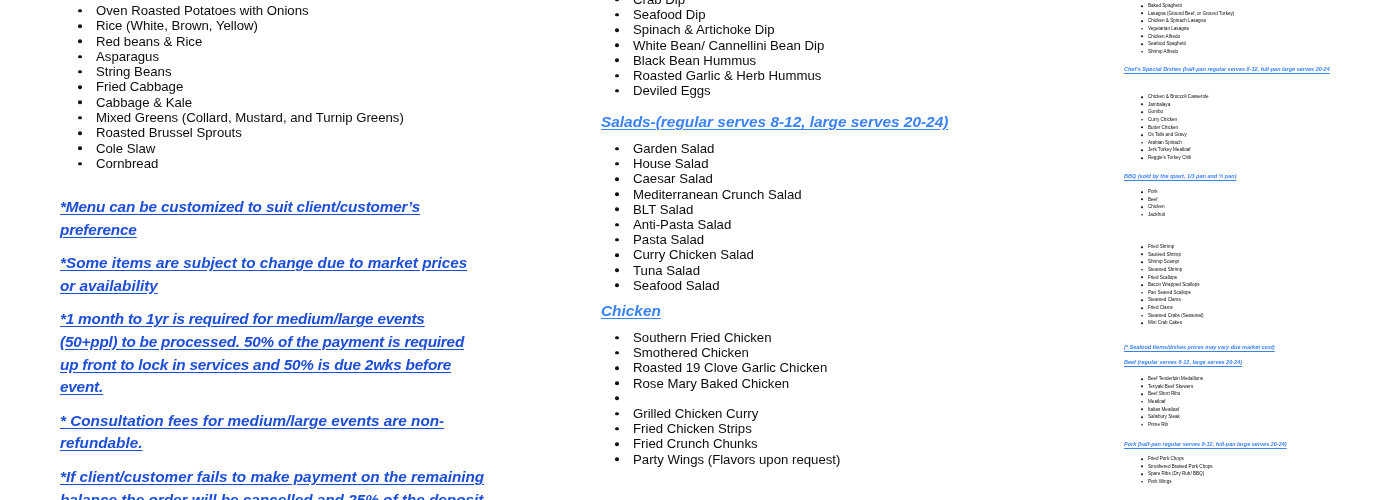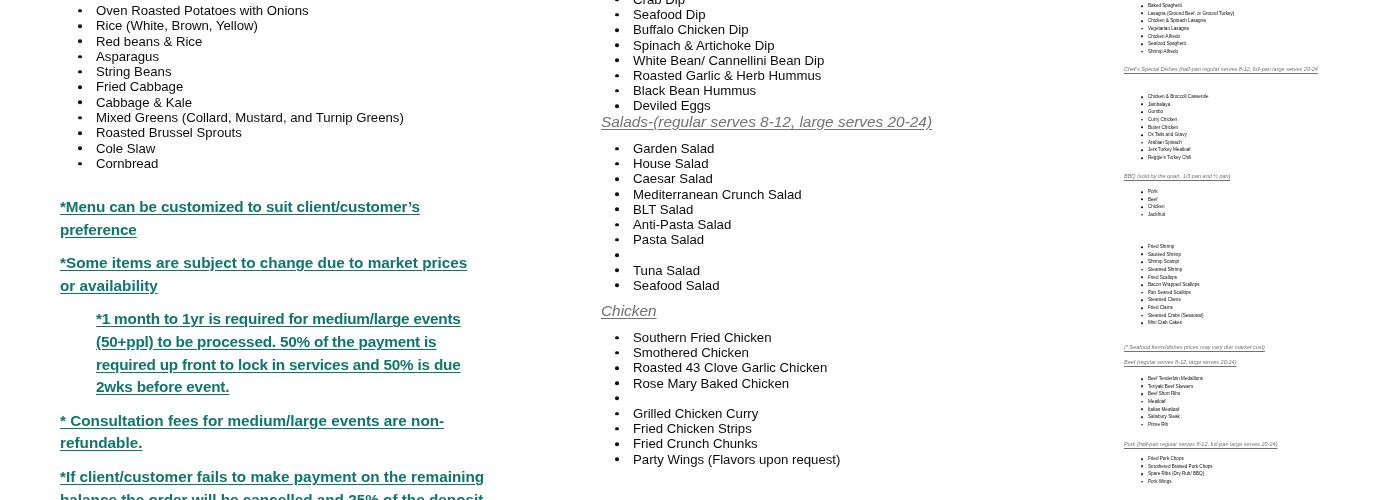--- a/index.html
+++ b/index.html
@@ -39,31 +39,32 @@
     border-radius: 50%;
     background: #111111;
   }
   ul.menu-list > li .txt {
     display: block;
     white-space: nowrap;
   }
 
   
   .heading {
-    font-weight: normal;
+    font-weight: bold;
     font-style: italic;
     text-decoration: underline;
     text-underline-offset: 2px;
-    color: #737373;
+    color: #3b82f6;
   }
   .note {
     font-weight: bold;
+    font-style: italic;
     text-decoration: underline;
     text-underline-offset: 2px;
-    color: #0f766e;
+    color: #1d4ed8;
   }
 
   
   .col-left {
     position: absolute;
     left: 0;
     top: 12px;
     width: 520px;
     height: 500px;
   }
@@ -89,21 +90,21 @@
     top: 184px;
     width: 425px;
   }
   .col-left .note {
     font-size: 15.3px;
     line-height: 22.6px;
     margin: 0 0 11px 0;
     display: block;
   }
   .col-left .note.n1 { letter-spacing: -0.15px; }
-  .col-left .note.n3 { letter-spacing: -0.2px; margin-left: 36px; }
+  .col-left .note.n3 { letter-spacing: -0.2px; }
 
   
   .col-mid {
     position: absolute;
     left: 585px;
     top: 0;
     width: 420px;
     height: 500px;
   }
   .col-mid .block { position: absolute; left: 0; width: 420px; }
@@ -235,37 +236,33 @@
           <li>
             <span class="bullet"></span>
             <span class="txt">Crab Dip</span>
           </li>
           <li>
             <span class="bullet"></span>
             <span class="txt">Seafood Dip</span>
           </li>
           <li>
             <span class="bullet"></span>
-            <span class="txt">Buffalo Chicken Dip</span>
-          </li>
-          <li>
-            <span class="bullet"></span>
             <span class="txt">Spinach &amp; Artichoke Dip</span>
           </li>
           <li>
             <span class="bullet"></span>
             <span class="txt">White Bean/ Cannellini Bean Dip</span>
           </li>
           <li>
             <span class="bullet"></span>
+            <span class="txt">Black Bean Hummus</span>
+          </li>
+          <li>
+            <span class="bullet"></span>
             <span class="txt">Roasted Garlic &amp; Herb Hummus</span>
-          </li>
-          <li>
-            <span class="bullet"></span>
-            <span class="txt">Black Bean Hummus</span>
           </li>
           <li>
             <span class="bullet"></span>
             <span class="txt">Deviled Eggs</span>
           </li>
         </ul>
     </div>
 
     <div class="block hd-salads">
       <span class="heading">Salads-(regular serves 8-12, large serves 20-24)</span>
@@ -295,20 +292,21 @@
           <li>
             <span class="bullet"></span>
             <span class="txt">Anti-Pasta Salad</span>
           </li>
           <li>
             <span class="bullet"></span>
             <span class="txt">Pasta Salad</span>
           </li>
           <li>
             <span class="bullet"></span>
+            <span class="txt">Curry Chicken Salad</span>
           </li>
           <li>
             <span class="bullet"></span>
             <span class="txt">Tuna Salad</span>
           </li>
           <li>
             <span class="bullet"></span>
             <span class="txt">Seafood Salad</span>
           </li>
         </ul>
@@ -322,21 +320,21 @@
           <li>
             <span class="bullet"></span>
             <span class="txt">Southern Fried Chicken</span>
           </li>
           <li>
             <span class="bullet"></span>
             <span class="txt">Smothered Chicken</span>
           </li>
           <li>
             <span class="bullet"></span>
-            <span class="txt">Roasted 43 Clove Garlic Chicken</span>
+            <span class="txt">Roasted 19 Clove Garlic Chicken</span>
           </li>
           <li>
             <span class="bullet"></span>
             <span class="txt">Rose Mary Baked Chicken</span>
           </li>
           <li>
             <span class="bullet"></span>
           </li>
           <li>
             <span class="bullet"></span>

